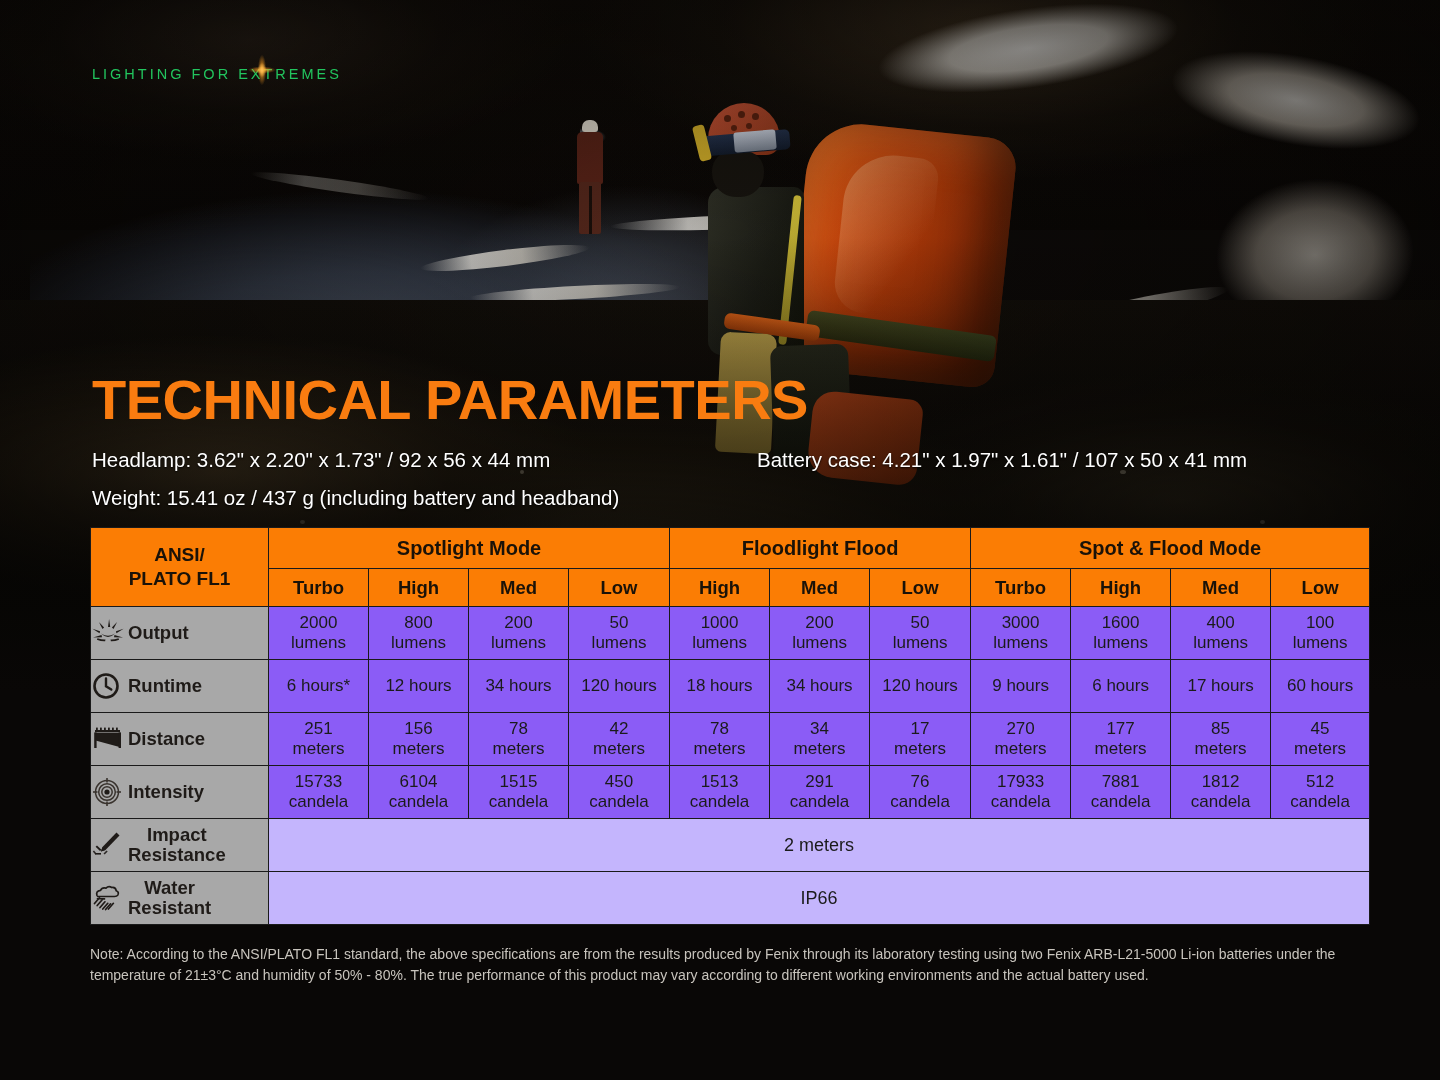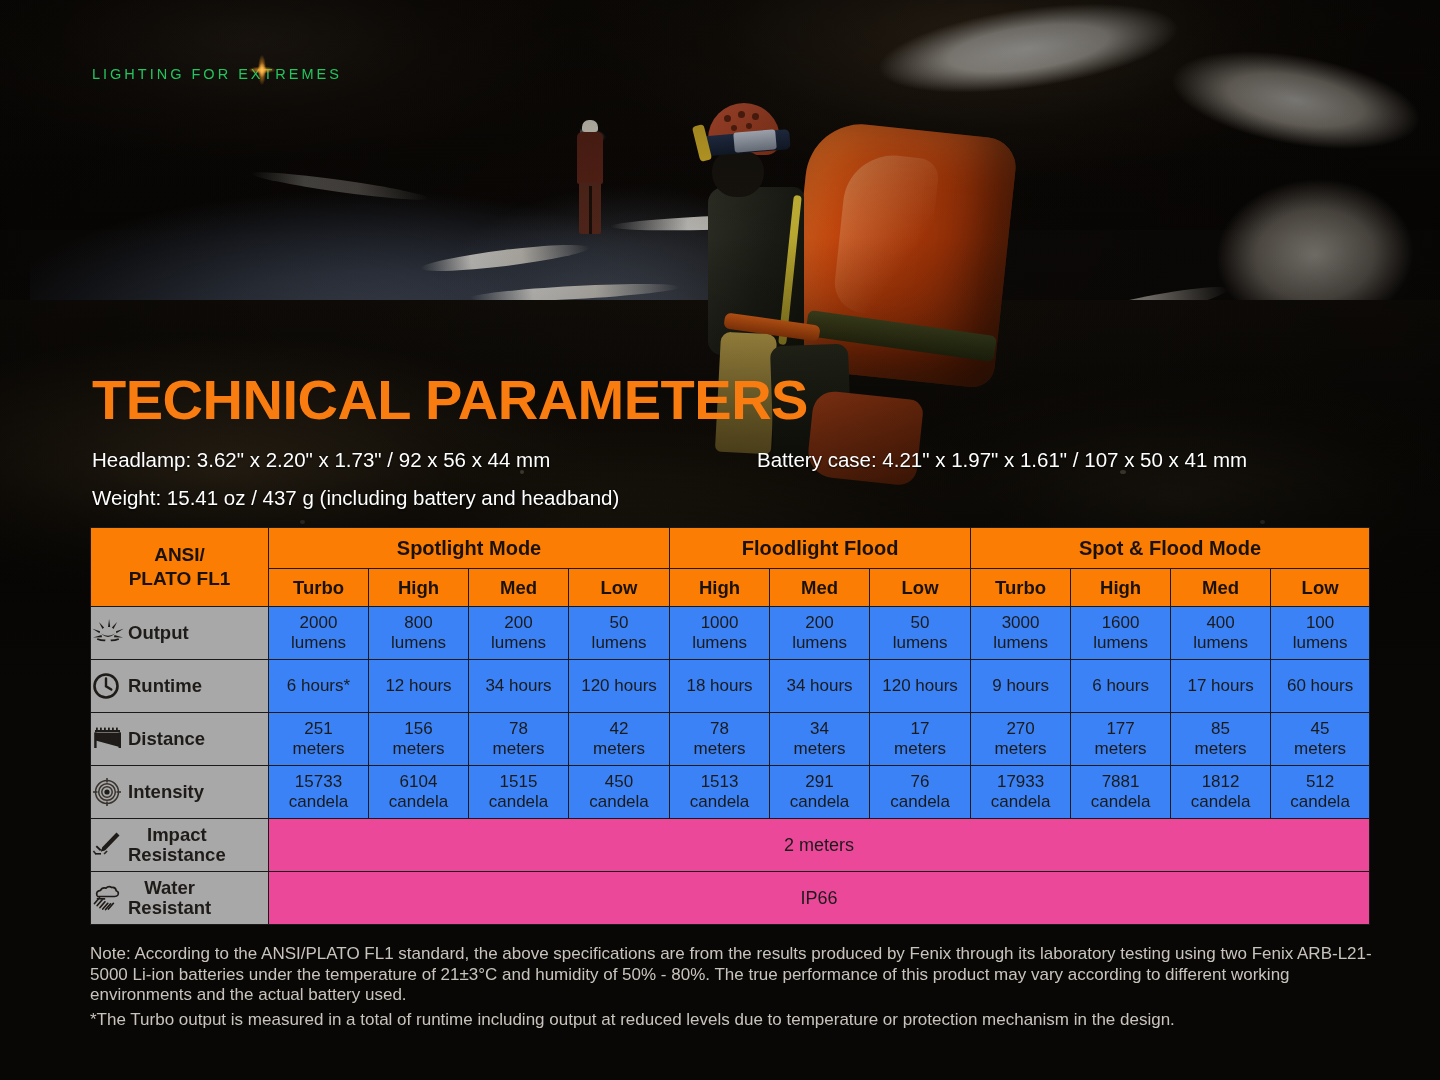--- a/index.html
+++ b/index.html
@@ -175,42 +175,42 @@
     background:#fb7d04;color:#1a1208;
     font-weight:bold;
   }
   .hdr-group{font-size:20px;height:40px;}
   .hdr-mode{font-size:18.5px;height:37px;}
   .hdr-ansi{
     font-size:19px;text-align:left;padding-left:14px;line-height:24px;
     font-weight:bold;
   }
   .cell{
-    background:#3b82f6;color:#1b1b1b;
+    background:#8b5cf6;color:#1b1b1b;
     font-size:17px;line-height:20px;
     height:52px;
     margin-top:16px;
   }
   .cell .v{display:block;}
   .cell .u{display:block;}
   .rowlabel{
     background:#a8a8a8;color:#1f1b18;
     text-align:left;font-weight:bold;font-size:18.5px;
     padding-left:10px;
   }
   .rowlabel .lbl-inner{display:flex;align-items:center;gap:3px;}
   .rowlabel .txt{line-height:20px;}
   .ico{width:34px;height:30px;flex:0 0 34px;display:block;}
   .spanned{
-    background:#ec4899;color:#1b1b1b;font-size:18px;height:52px;
+    background:#c4b5fd;color:#1b1b1b;font-size:18px;height:52px;
   }
   
   #note{
     position:absolute;left:90px;top:944px;width:1285px;
-    color:#c8c4bd;font-size:17px;line-height:20.5px;
+    color:#c8c4bd;font-size:14px;line-height:20.5px;
   }
   #note p{margin:0;}
   #note .gap{height:4px;}
 </style>
 </head>
 <body>
 
 <div id="hero">
   <div class="cave-layer ceiling"></div>
   <div class="cave-layer flow1"></div>
@@ -610,14 +610,13 @@
         </div>
       </td>
       <td class="spanned" colspan="11">IP66</td>
     </tr>
   </tbody>
 </table>
 
 <div id="note">
   <p>Note: According to the ANSI/PLATO FL1 standard, the above specifications are from the results produced by Fenix through its laboratory testing using two Fenix ARB-L21-5000 Li-ion batteries under the temperature of 21±3°C and humidity of 50% - 80%. The true performance of this product may vary according to different working environments and the actual battery used.</p>
   <div class="gap"></div>
-  <p>*The Turbo output is measured in a total of runtime including output at reduced levels due to temperature or protection mechanism in the design.</p>
 </div>
 
 </body></html>

